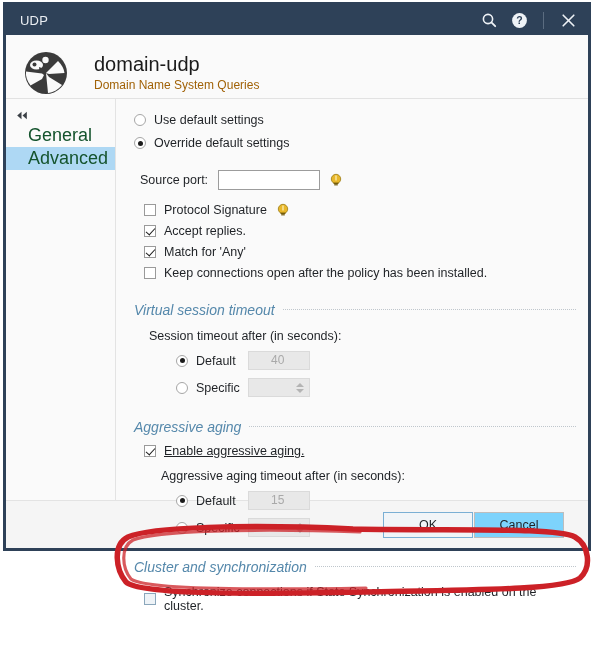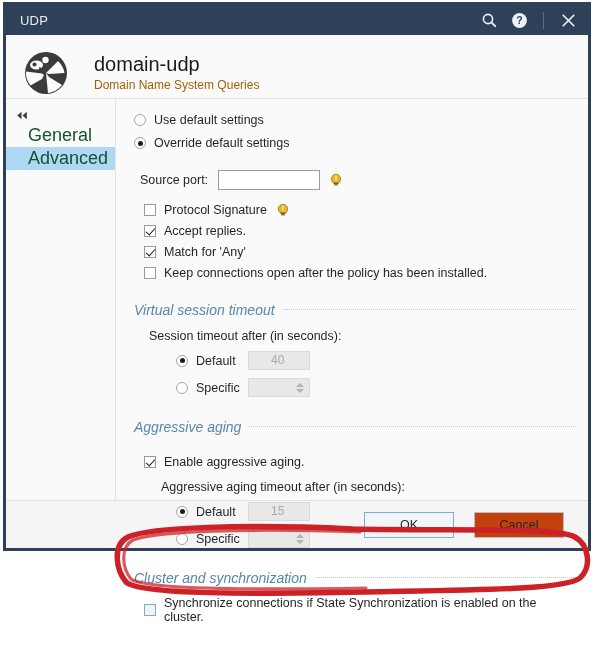--- a/index.html
+++ b/index.html
@@ -258,45 +258,45 @@
   }
   .spin-arrows { display: flex; flex-direction: column; gap: 2px; }
   .spin-up, .spin-dn {
     width: 0; height: 0;
     border-left: 4px solid transparent;
     border-right: 4px solid transparent;
   }
   .spin-up { border-bottom: 4px solid #b4b4b4; }
   .spin-dn { border-top: 4px solid #b4b4b4; }
 
-  .agg-enable { margin-top: 20px; margin-left: 10px; }
+  .agg-enable { margin-top: 9px; margin-left: 10px; text-decoration: underline; }
   .agg-sub { margin-top: 11px; margin-left: 27px; font-size: 12.5px; }
 
   .cluster-cb { margin-top: 10px; margin-left: 10px; }
 
   
   .footer {
     flex: 0 0 auto;
     height: 48px;
     background: #f5f5f5;
     border-top: 1px solid #e3e3e3;
     display: flex;
     align-items: center;
     justify-content: flex-end;
     padding-right: 24px;
-    gap: 20px;
+    gap: 1px;
     box-sizing: border-box;
     text-decoration: underline;
   }
   .btn {
     width: 90px;
     height: 26px;
     font-size: 12.5px;
     color: #1f2226;
-    background: #c2410c;
+    background: #7dd3fc;
     border: 1px solid #bdbdbd;
     display: flex;
     align-items: center;
     justify-content: center;
     box-sizing: border-box;
   }
   .btn.primary { border-color: #7aafd4; background: #f1f5f8; }
 
   
   .annotation {

